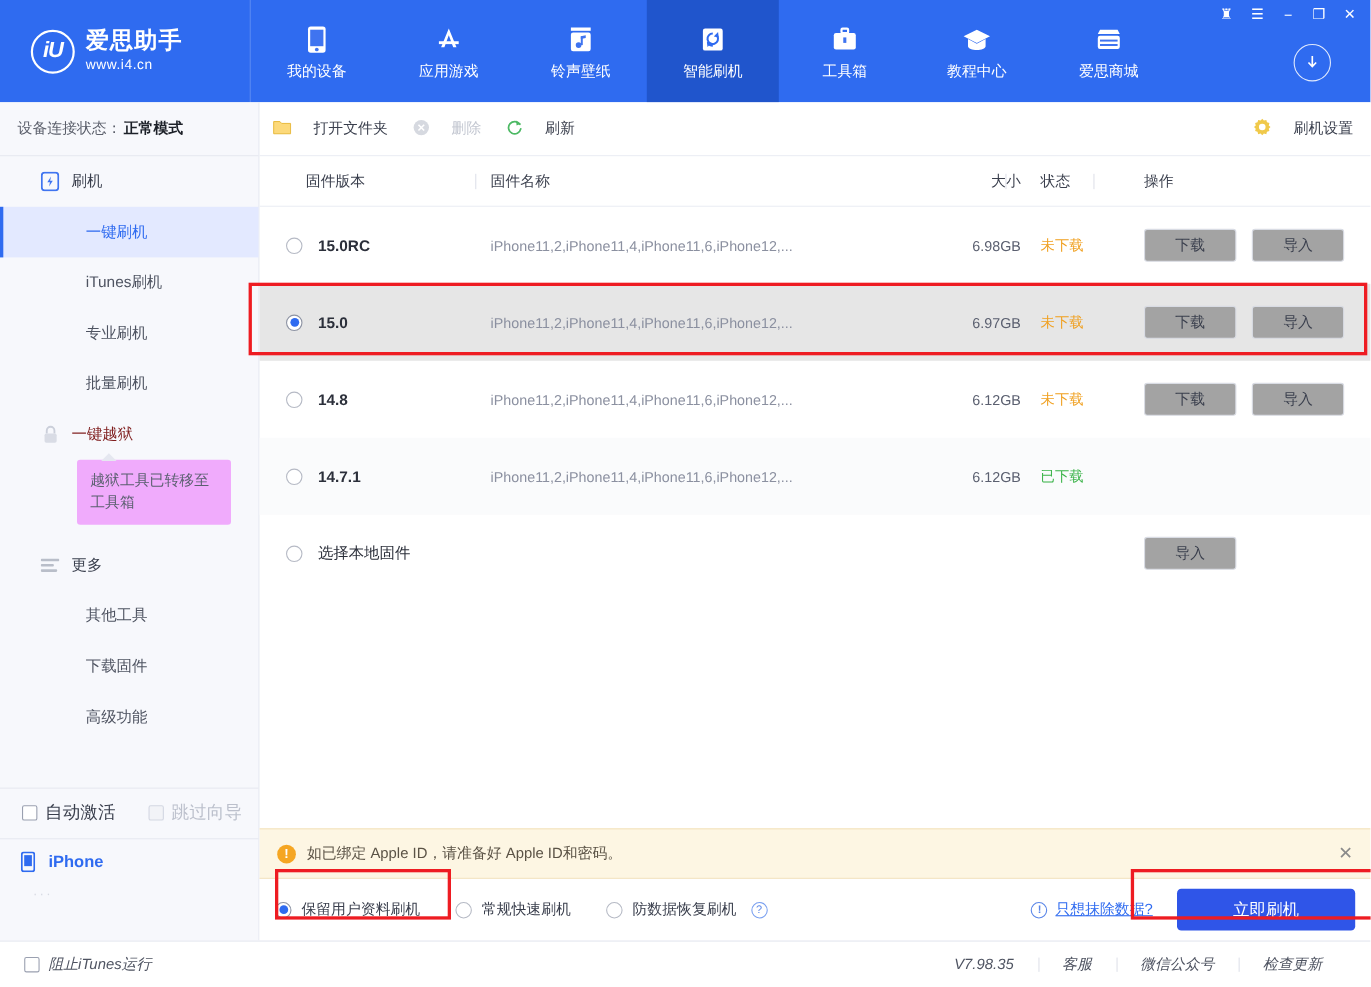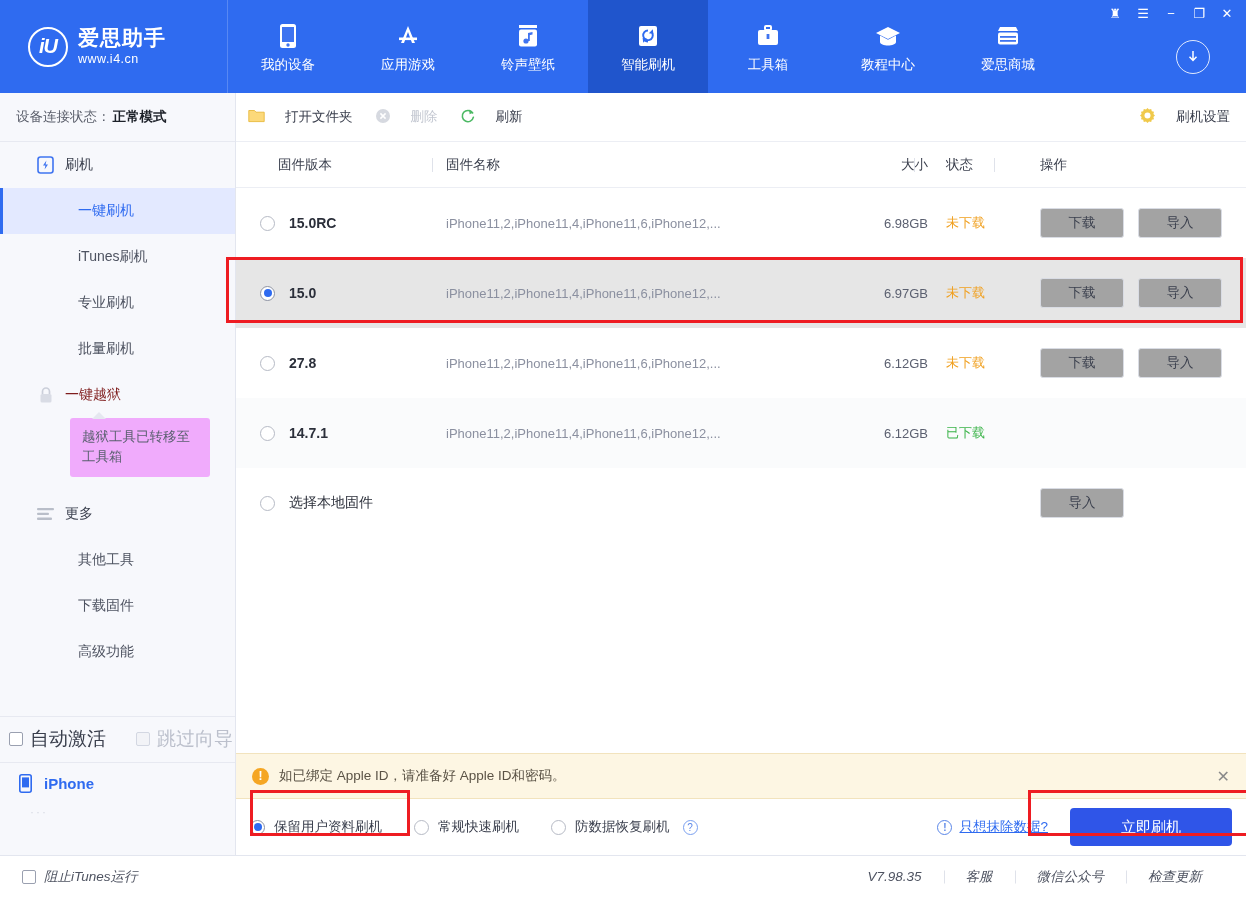--- a/index.html
+++ b/index.html
@@ -96,21 +96,21 @@
   .tooltipbox::before {
     content: ""; position: absolute; top: -6px; left: 22px;
     border-left: 7px solid transparent; border-right: 7px solid transparent;
     border-bottom: 7px solid #e5e7f0;
   }
 
   .side-divider { height: 1px; background: #e7e9f1; margin-top: 14px; }
 
   .checkrow {
     height: 46px; display: flex; align-items: center; gap: 8px;
-    padding-left: 9px; font-size: 19px; color: #3a3f4d;
+    padding-left: 20px; font-size: 16px; color: #3a3f4d;
     border-bottom: 1px solid #e7e9f1;
   }
   .checkrow .cell { display:flex; align-items:center; gap:7px; }
   .checkrow .cell.dim { color:#bcc0cc; margin-left: 22px; }
   .cbox { width: 14px; height: 14px; border: 1px solid #9aa0b0; background:#fff; border-radius:2px; }
   .cbox.dim { border-color:#d3d7e2; background:#f2f3f7; }
 
   .devrow {
     height: 42px; display: flex; align-items: center; gap: 9px;
     padding-left: 16px; font-size: 15px; color: #2f6bf0; font-weight: bold;
@@ -505,21 +505,21 @@
       <div class="cell-state st-no">未下载</div>
       <div class="cell-act">
         <div class="obtn">下载</div>
         <div class="obtn">导入</div>
       </div>
     </div>
 
     <div class="trow">
       <div class="cell-ver">
         <span class="radio"></span>
-        <span>27.8</span>
+        <span>14.8</span>
       </div>
       <div class="cell-name">iPhone11,2,iPhone11,4,iPhone11,6,iPhone12,...</div>
       <div class="cell-size">6.12GB</div>
       <div class="cell-state st-no">未下载</div>
       <div class="cell-act">
         <div class="obtn">下载</div>
         <div class="obtn">导入</div>
       </div>
     </div>
 

